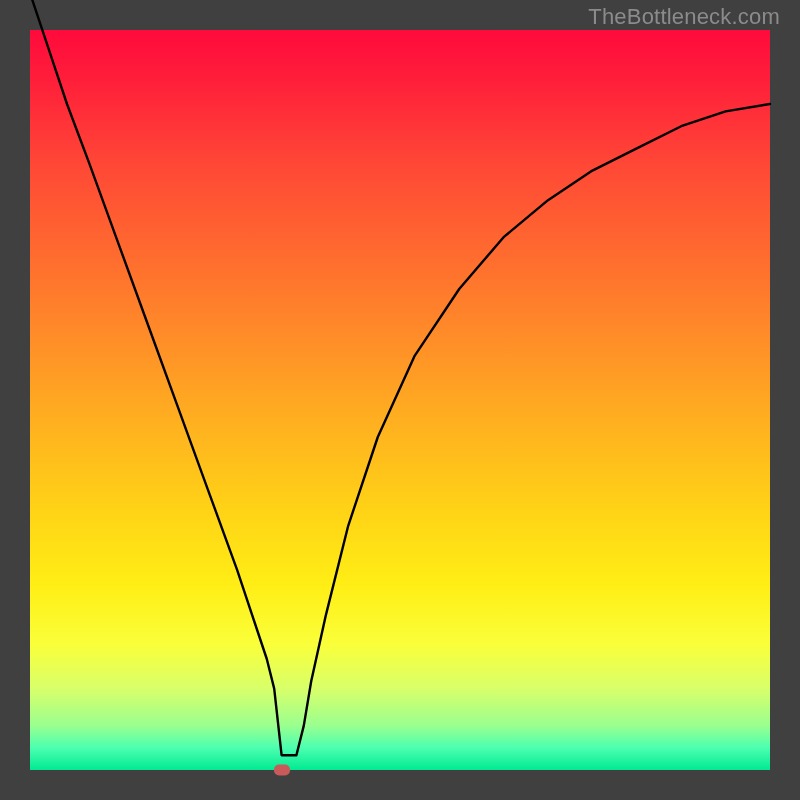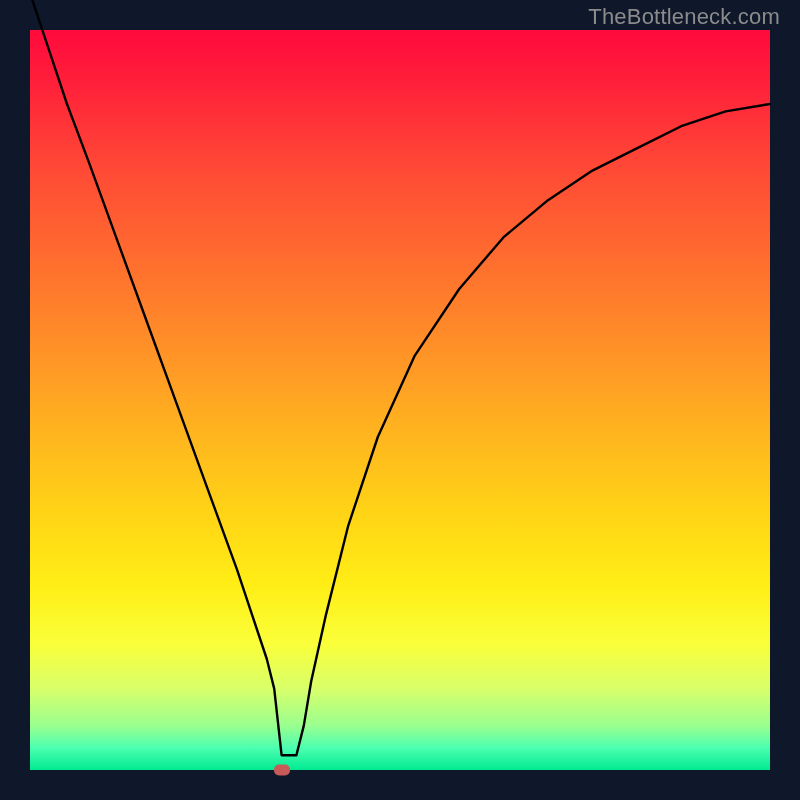--- a/index.html
+++ b/index.html
@@ -7,21 +7,21 @@
     padding: 0;
     width: 800px;
     height: 800px;
     background: #000;
     overflow: hidden;
     font-family: Arial, Helvetica, sans-serif;
   }
   .frame {
     position: absolute;
     inset: 0;
-    background: #0f172a;
+    background: #404040;
   }
   .plot-area {
     position: absolute;
     left: 30px;
     top: 30px;
     width: 740px;
     height: 740px;
     background: linear-gradient(to bottom,
       #ff0a3c 0%,
       #ff1f3a 7%,

